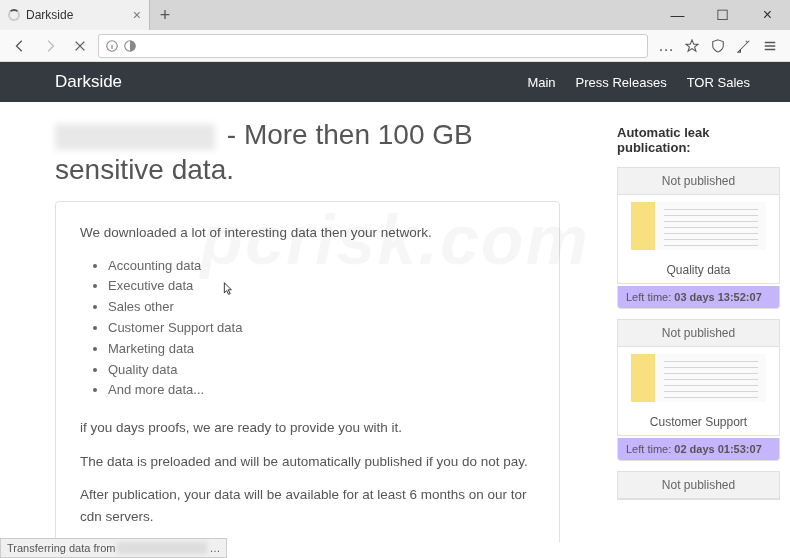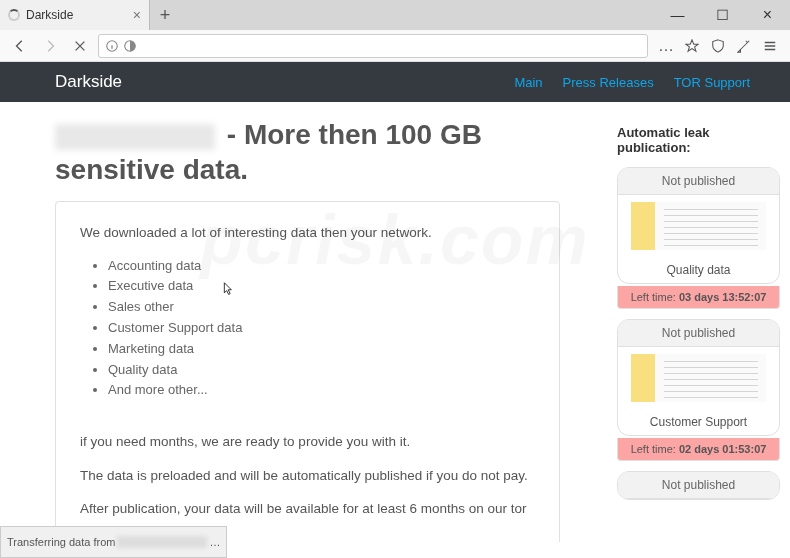--- a/index.html
+++ b/index.html
@@ -18,47 +18,47 @@
 
 .navbar { height: 32px; background: #f9f9fa; border-bottom: 1px solid #ddd; display: flex; align-items: center; padding: 0 8px; gap: 6px; }
 .nav-btn { width: 24px; height: 24px; display: flex; align-items: center; justify-content: center; color: #555; cursor: pointer; border-radius: 3px; }
 .nav-btn.disabled { color: #bbb; }
 .urlbar { flex: 1; height: 24px; background: #fff; border: 1px solid #ccc; border-radius: 3px; display: flex; align-items: center; padding: 0 6px; gap: 4px; font-size: 12px; color: #666; }
 .nav-right { display: flex; gap: 2px; align-items: center; }
 
 
 .site-header { background: #343a40; height: 40px; display: flex; align-items: center; padding: 0 40px 0 45px; color: #fff; }
 .brand { font-size: 17px; font-weight: 400; color: #fff; margin-left: 10px; }
-.site-nav { margin-left: auto; display: flex; gap: 20px; font-size: 13px; color: #0ea5e9; }
+.site-nav { margin-left: auto; display: flex; gap: 20px; font-size: 13px; color: #ffffff; }
 .site-nav span { cursor: pointer; }
 
 .content { display: flex; padding: 15px 10px 0 55px; gap: 20px; height: 440px; overflow: hidden; }
 .main { flex: 1; }
-.page-title { font-size: 28px; font-weight: 700; color: #555; line-height: 1.25; }
+.page-title { font-size: 28px; font-weight: 400; color: #555; line-height: 1.25; }
 .redacted { display: inline-block; width: 160px; height: 26px; background: #e8e8e8; filter: blur(3px); vertical-align: middle; margin-right: 4px; }
 .card { border: 1px solid #e0e0e0; border-radius: 4px; padding: 20px 24px; margin-top: 14px; font-size: 13.5px; color: #555; line-height: 1.6; }
 .card p { margin-bottom: 12px; }
-.card ul { margin: 0 0 30px 28px; }
+.card ul { margin: 0 0 16px 28px; }
 .card li { font-size: 13px; color: #666; }
 .included { font-weight: 700; }
 
 .sidebar { width: 200px; padding-left: 37px; }
 .leak-title { font-size: 13px; font-weight: 700; color: #333; margin-bottom: 12px; margin-top: 8px; }
-.leak-card { border: 1px solid #e0e0e0; border-radius: 12px; overflow: hidden; margin-bottom: 2px; }
+.leak-card { border: 1px solid #e0e0e0; border-radius: 0; overflow: hidden; margin-bottom: 2px; }
 .leak-status { background: #f2f2f2; text-align: center; padding: 6px; font-size: 12px; color: #666; border-bottom: 1px solid #e0e0e0; }
 .leak-thumb { height: 62px; background: #fff; display: flex; align-items: center; justify-content: center; padding: 6px; }
 .thumb-mock { width: 90%; height: 48px; background: linear-gradient(90deg, #f8e080 0 18%, #fafafa 18% 100%); position: relative; }
 .thumb-mock::after { content: ""; position: absolute; left: 24%; right: 6%; top: 8%; bottom: 8%; background: repeating-linear-gradient(0deg, #d5d5d5 0 1px, transparent 1px 6px); }
 .leak-label { text-align: center; font-size: 12px; color: #555; padding: 6px 4px; }
-.leak-timer { background: #fca5a5; padding: 5px 8px; font-size: 11px; color: #555; margin-bottom: 10px; border: 1px solid #e0e0e0; border-top: none; border-radius: 0 0 4px 4px; text-align: center; }
+.leak-timer { background: #c4b5fd; padding: 5px 8px; font-size: 11px; color: #555; margin-bottom: 10px; border: 1px solid #e0e0e0; border-top: none; border-radius: 0 0 4px 4px; }
 .leak-timer b { font-weight: 700; }
 
 .cursor { position: absolute; left: 222px; top: 282px; font-size: 14px; color: #000; pointer-events: none; }
 
-.statusbar { position: absolute; left: 0; bottom: 0; height: 32px; background: #f0f0f0; border: 1px solid #ccc; font-size: 11px; color: #555; padding: 0 6px; display: flex; align-items: center; gap: 2px; }
+.statusbar { position: absolute; left: 0; bottom: 0; height: 20px; background: #f0f0f0; border: 1px solid #ccc; font-size: 11px; color: #555; padding: 0 6px; display: flex; align-items: center; gap: 2px; }
 .status-blur { display: inline-block; width: 90px; height: 12px; background: #ddd; filter: blur(2px); }
 
 
 .wm { position: absolute; left: 0; right: 0; top: 200px; text-align: center; font-size: 70px; font-style: italic; font-weight: 700; color: rgba(0,0,0,0.035); pointer-events: none; letter-spacing: 2px; }
 
 svg { width: 14px; height: 14px; }
 </style>
 </head>
 <body>
 
@@ -127,41 +127,41 @@
         </svg>
     </div>
   </div>
 </div>
 
 <div class="site-header">
   <span class="brand">Darkside</span>
   <div class="site-nav">
     <span>Main</span>
     <span>Press Releases</span>
-    <span>TOR Support</span>
+    <span>TOR Sales</span>
   </div>
 </div>
 
 <div class="content">
   <div class="main">
     <h1 class="page-title">
       <span class="redacted"></span><span> - More then 100 GB sensitive data.</span>
     </h1>
     <div class="card">
       <p>We downloaded a lot of interesting data then your network.</p>
       <ul>
         <li>Accounting data</li>
         <li>Executive data</li>
         <li>Sales other</li>
         <li>Customer Support data</li>
         <li>Marketing data</li>
         <li>Quality data</li>
-        <li>And more other...</li>
+        <li>And more data...</li>
       </ul>
-      <p>if you need months, we are ready to provide you with it.</p>
+      <p>if you days proofs, we are ready to provide you with it.</p>
       <p>The data is preloaded and will be automatically published if you do not pay.</p>
       <p>After publication, your data will be available for at least 6 months on our tor cdn servers.</p>
     </div>
   </div>
 
   <div class="sidebar">
     <div class="leak-title">Automatic leak publication:</div>
 
     <div class="leak-card">
       <div class="leak-status">Not published</div>

